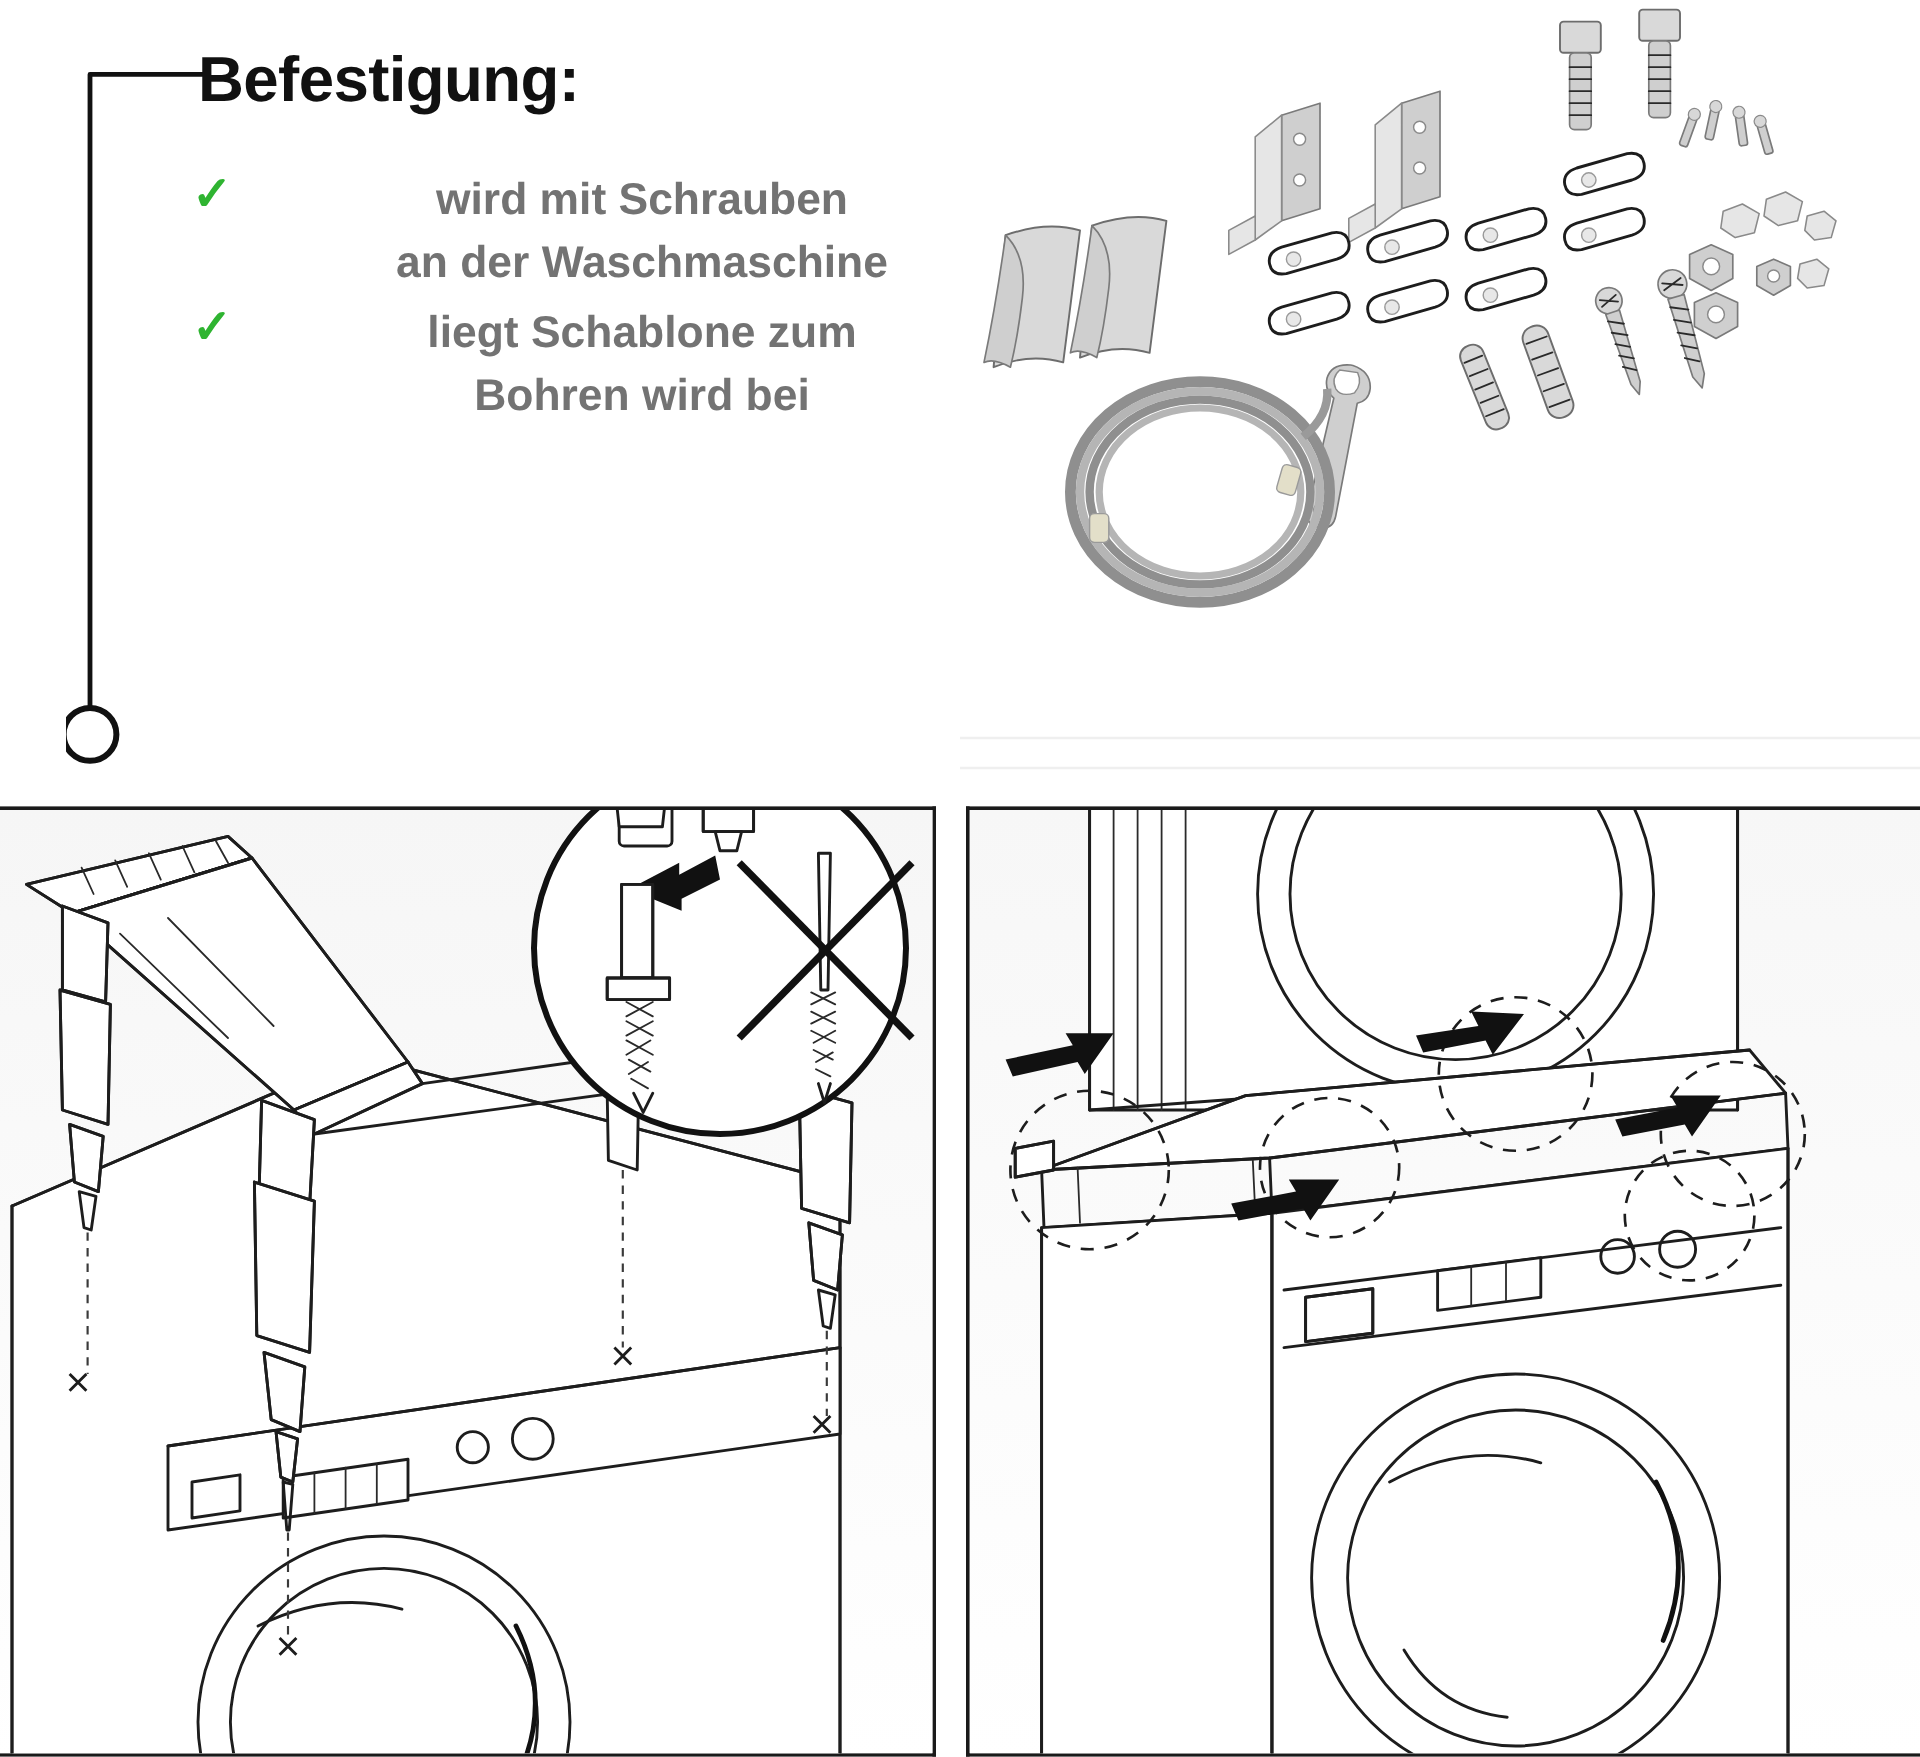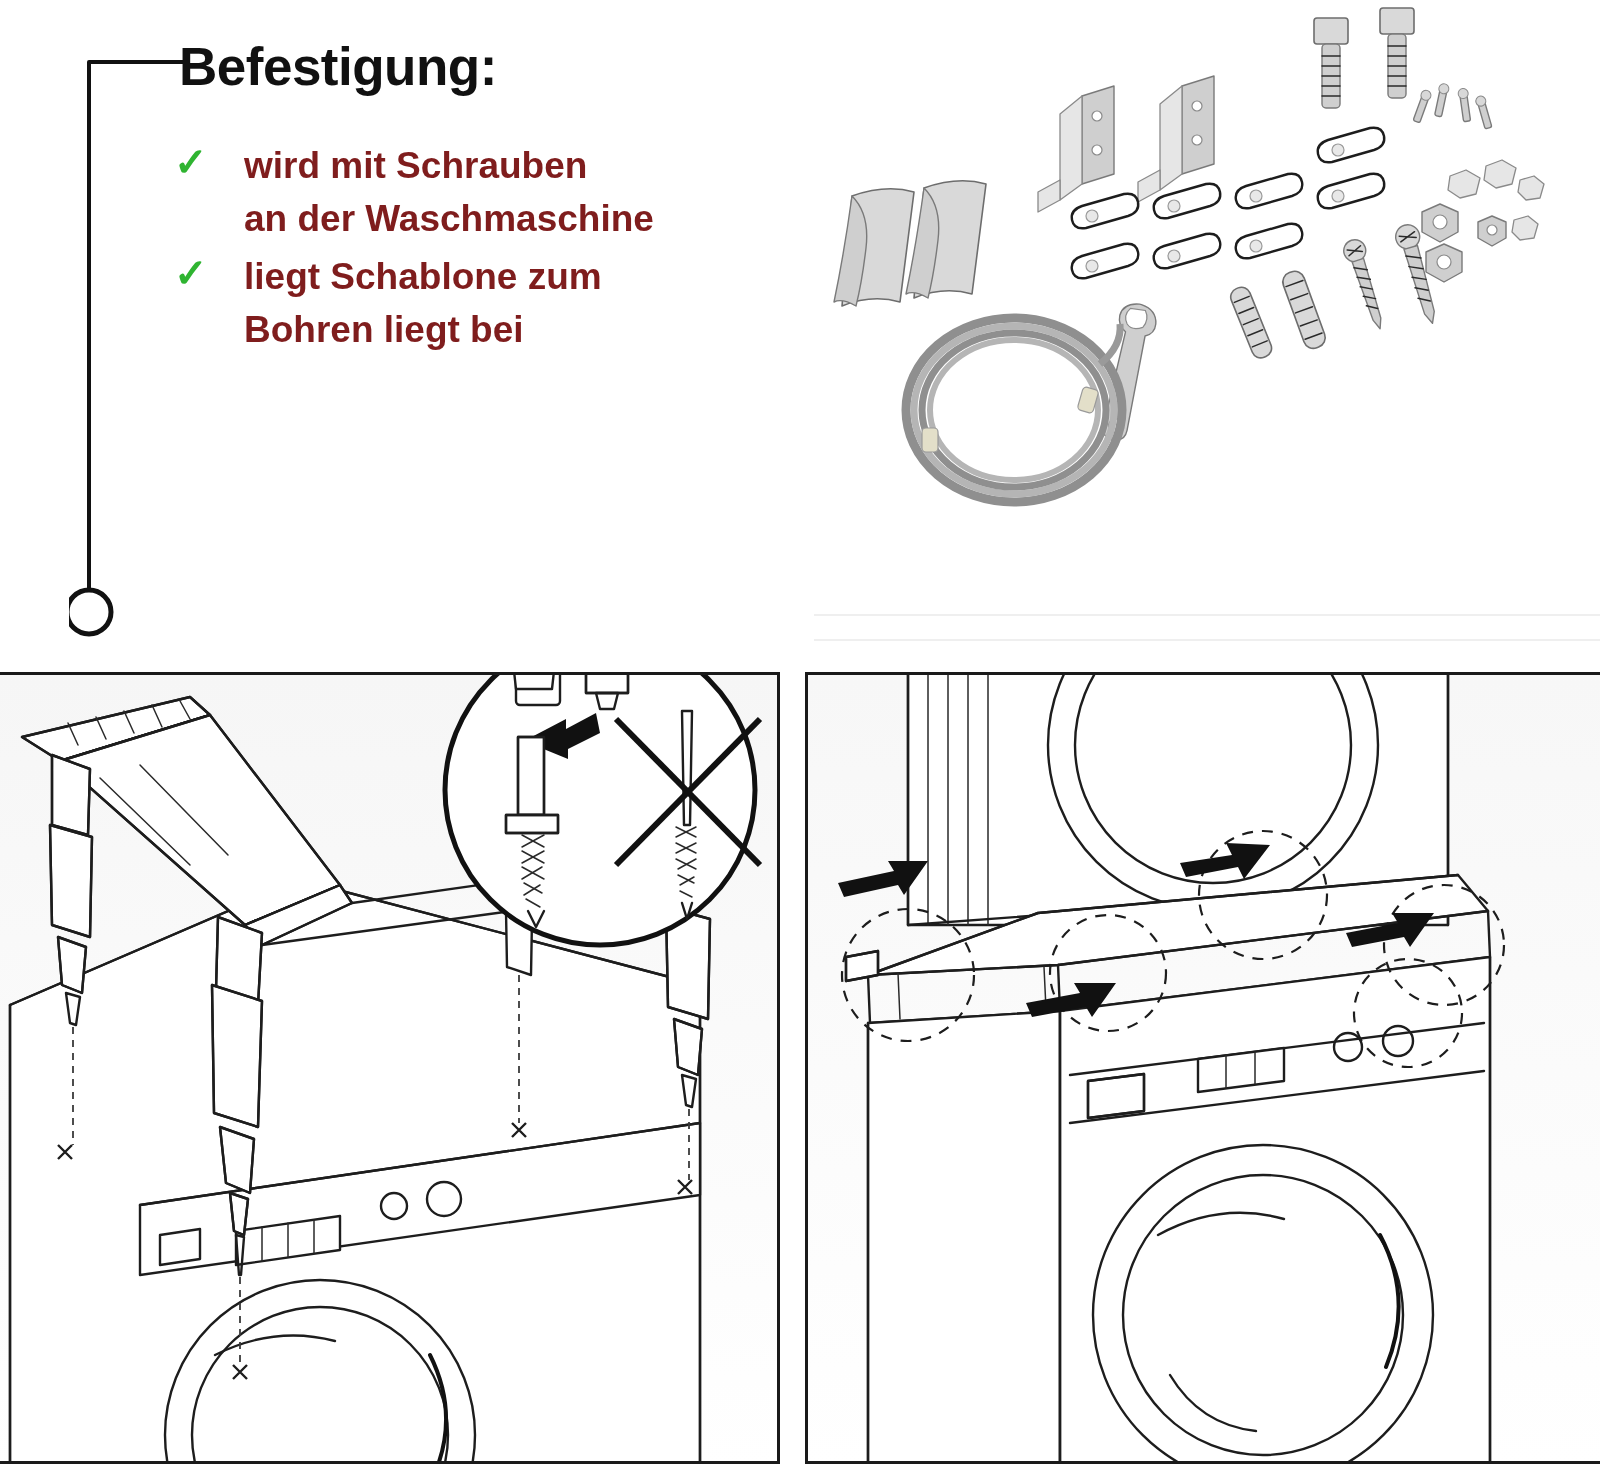--- a/index.html
+++ b/index.html
@@ -11,21 +11,21 @@
     width: 1600px;
     height: 1464px;
     position: relative;
     font-family: "Liberation Sans", sans-serif;
     overflow: hidden;
   }
 
   
   #top-section {
     position: absolute;
-    left: 14px; top: 0;
+    left: 0; top: 0;
     width: 1292px; height: 680px;
     background: #ffffff;
   }
 
   
   #callout {
     position: absolute;
     left: 55px; top: 50px;
     width: 120px; height: 600px;
   }
@@ -54,21 +54,22 @@
     width: 46px;
     color: #2fb431;
     font-size: 40px;
     font-weight: bold;
     line-height: 1;
   }
   .bullet-text {
     margin-left: 70px;
     font-size: 37px;
     line-height: 1.42;
-    color: #7f1d1d;
+    color: #737373;
+    text-align: center;
   }
   .bt-bold { font-weight: bold; }
   .bt-reg  { font-weight: bold; }
 
   
   #parts-area {
     position: absolute;
     left: 800px; top: 0;
     width: 800px; height: 660px;
   }
@@ -127,21 +128,21 @@
       <div class="bullet-text">
         <div class="bt-bold">wird mit Schrauben</div>
         <div class="bt-reg">an der Waschmaschine</div>
       </div>
     </div>
 
     <div class="bullet-row">
       <span class="check">✓</span>
       <div class="bullet-text">
         <div class="bt-bold">liegt Schablone zum</div>
-        <div class="bt-bold">Bohren liegt bei</div>
+        <div class="bt-bold">Bohren wird bei</div>
       </div>
     </div>
 
   </div>
 
   <svg id="parts-area" viewBox="0 0 800 660">
 
     <g opacity="0.35">
       <path class="bgline" d="M0 615 H800"></path>
       <path class="bgline" d="M0 640 H800"></path>

